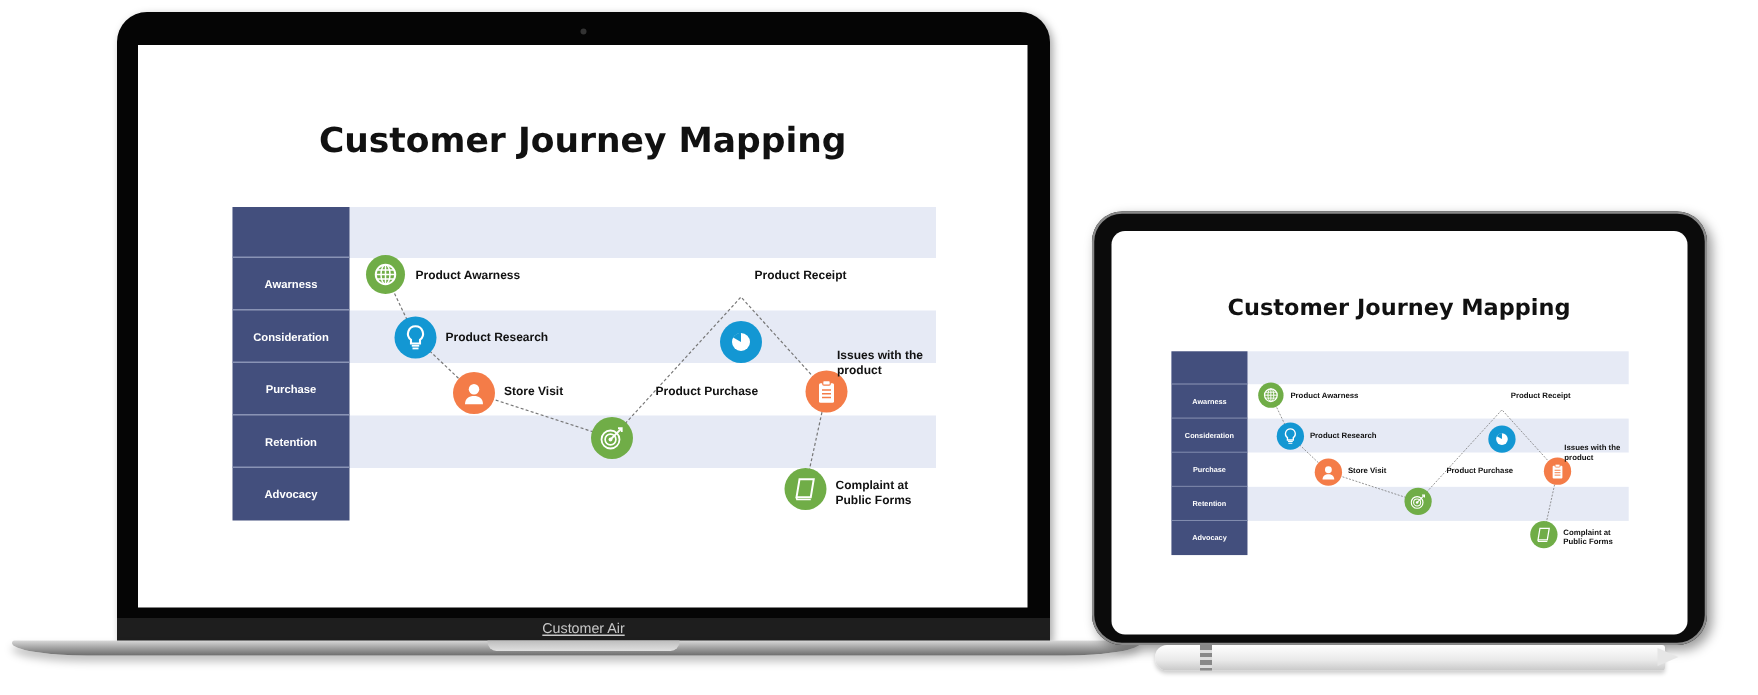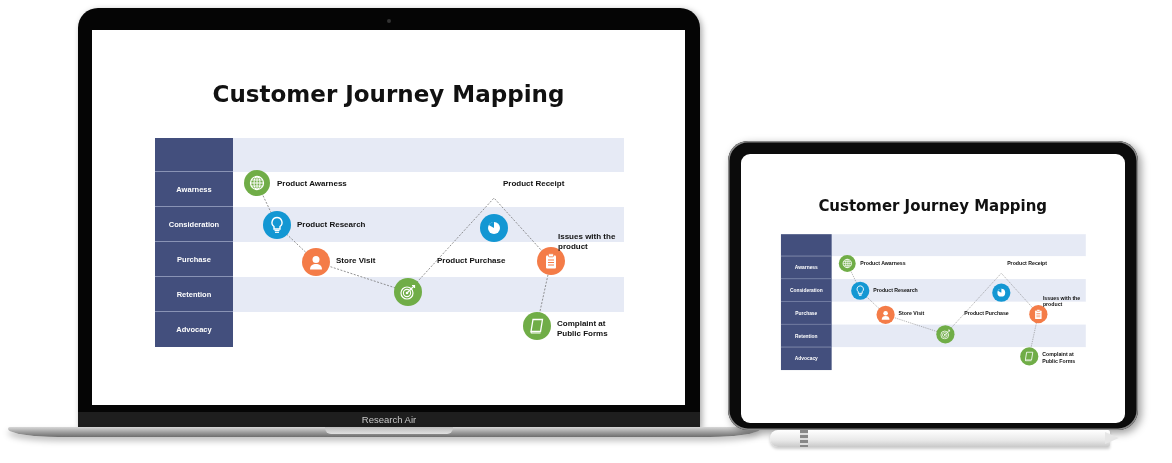--- a/index.html
+++ b/index.html
@@ -1,17 +1,17 @@
 <!DOCTYPE html>
 <html><head>
 <meta charset="utf-8">
 <style>
   html,body{margin:0;padding:0;}
   body{width:1172px;height:463px;position:relative;overflow:hidden;background:#ffffff;font-family:"Liberation Sans",sans-serif;}
-  .abs{position:absolute;}
+  .abs{position:absolute;text-decoration:underline;}
   
   .laptop-lid{left:78px;top:8px;width:622px;height:420px;background:#050505;border-radius:20px 20px 4px 4px;box-shadow:2px 2px 6px rgba(0,0,0,.35);}
   .laptop-cam{left:387px;top:19px;width:4px;height:4px;border-radius:50%;background:#333;}
   .laptop-screen{left:92px;top:30px;width:593px;height:375px;background:#fff;overflow:hidden;}
   .laptop-chin{left:78px;top:412px;width:622px;height:16px;background:#1e1e1e;}
   .laptop-brand{left:78px;top:413px;width:622px;text-align:center;color:#c8c8c8;font-size:9.5px;line-height:14px;}
   .laptop-base{left:8px;top:427px;width:752px;height:10px;background:linear-gradient(#d8d8d8,#9b9b9b 55%,#6d6d6d);border-radius:2px 2px 60px 60px / 2px 2px 10px 10px;box-shadow:0 4px 6px rgba(0,0,0,.25);}
   .laptop-notch{left:325px;top:427px;width:128px;height:7px;background:linear-gradient(#bdbdbd,#e0e0e0);border-radius:0 0 6px 6px;}
   
   .ipad-body{left:728px;top:141px;width:410px;height:289px;background:#0b0b0b;border-radius:20px;box-shadow:3px 3px 8px rgba(0,0,0,.4),inset 0 0 0 1.5px #8a8a8a;}
@@ -123,21 +123,21 @@
       <svg width="14" height="16" viewBox="0 0 14 16">
             <path d="M3 1.5h9.5l-2 12H1z" fill="none" stroke="#fff" stroke-width="1.3"></path>
             <path d="M1 13.5l0.3 1.5h9.2" fill="none" stroke="#fff" stroke-width="1.1"></path>
           </svg>
     </div>
     <div class="lbl" style="left:402px;top:181px;font-size:8px;"><span>Complaint at</span><br><span>Public Forms</span></div>
   </div>
 </div>
 </div>
 <div class="abs laptop-chin"></div>
-<div class="abs laptop-brand">Research Air</div>
+<div class="abs laptop-brand">Customer Air</div>
 <div class="abs laptop-base"></div>
 <div class="abs laptop-notch"></div>
 
 <div class="abs ipad-body"></div>
 <div class="abs ipad-screen">
   <div class="slide" id="slide-ipad" style="transform: translate(-1px, 10px) scale(0.65); width: 590.769px;">
   <div class="slide-title" style="top: 51px; font-size: 23px; width: 593px;">Customer Journey Mapping</div>
   <div class="grid" style="left:63px;top:108px;width:469px;height:209px;">
     <div class="row band" style="top:0;height:34px;"></div>
     <div class="row white" style="top:34px;height:35px;"></div>

